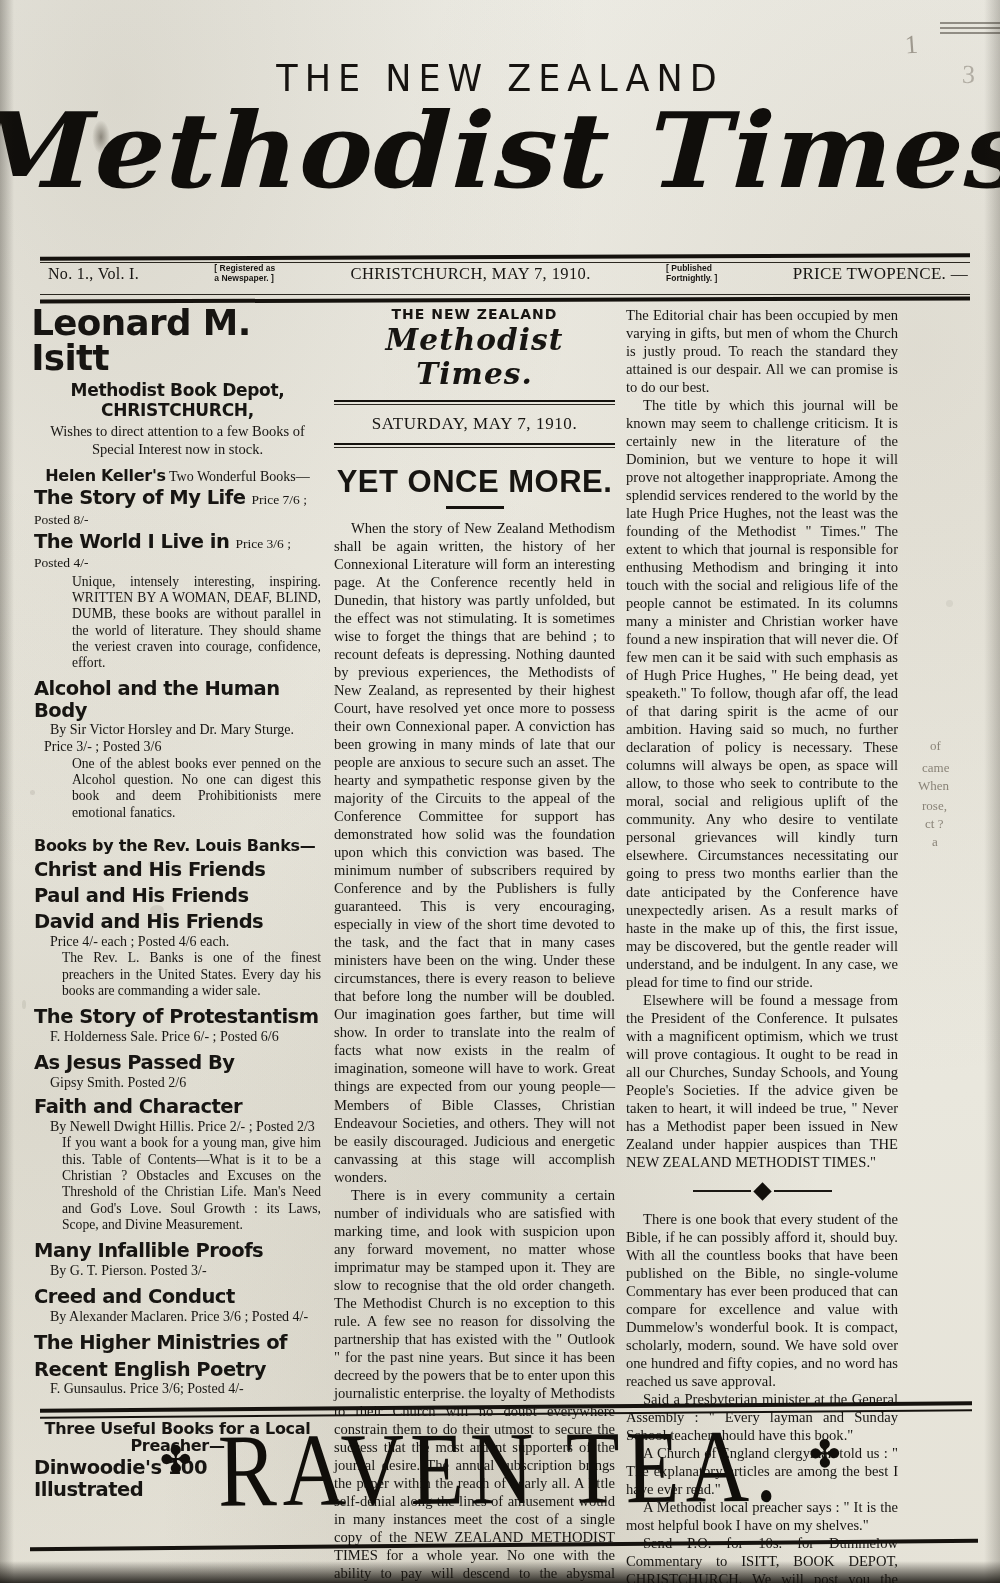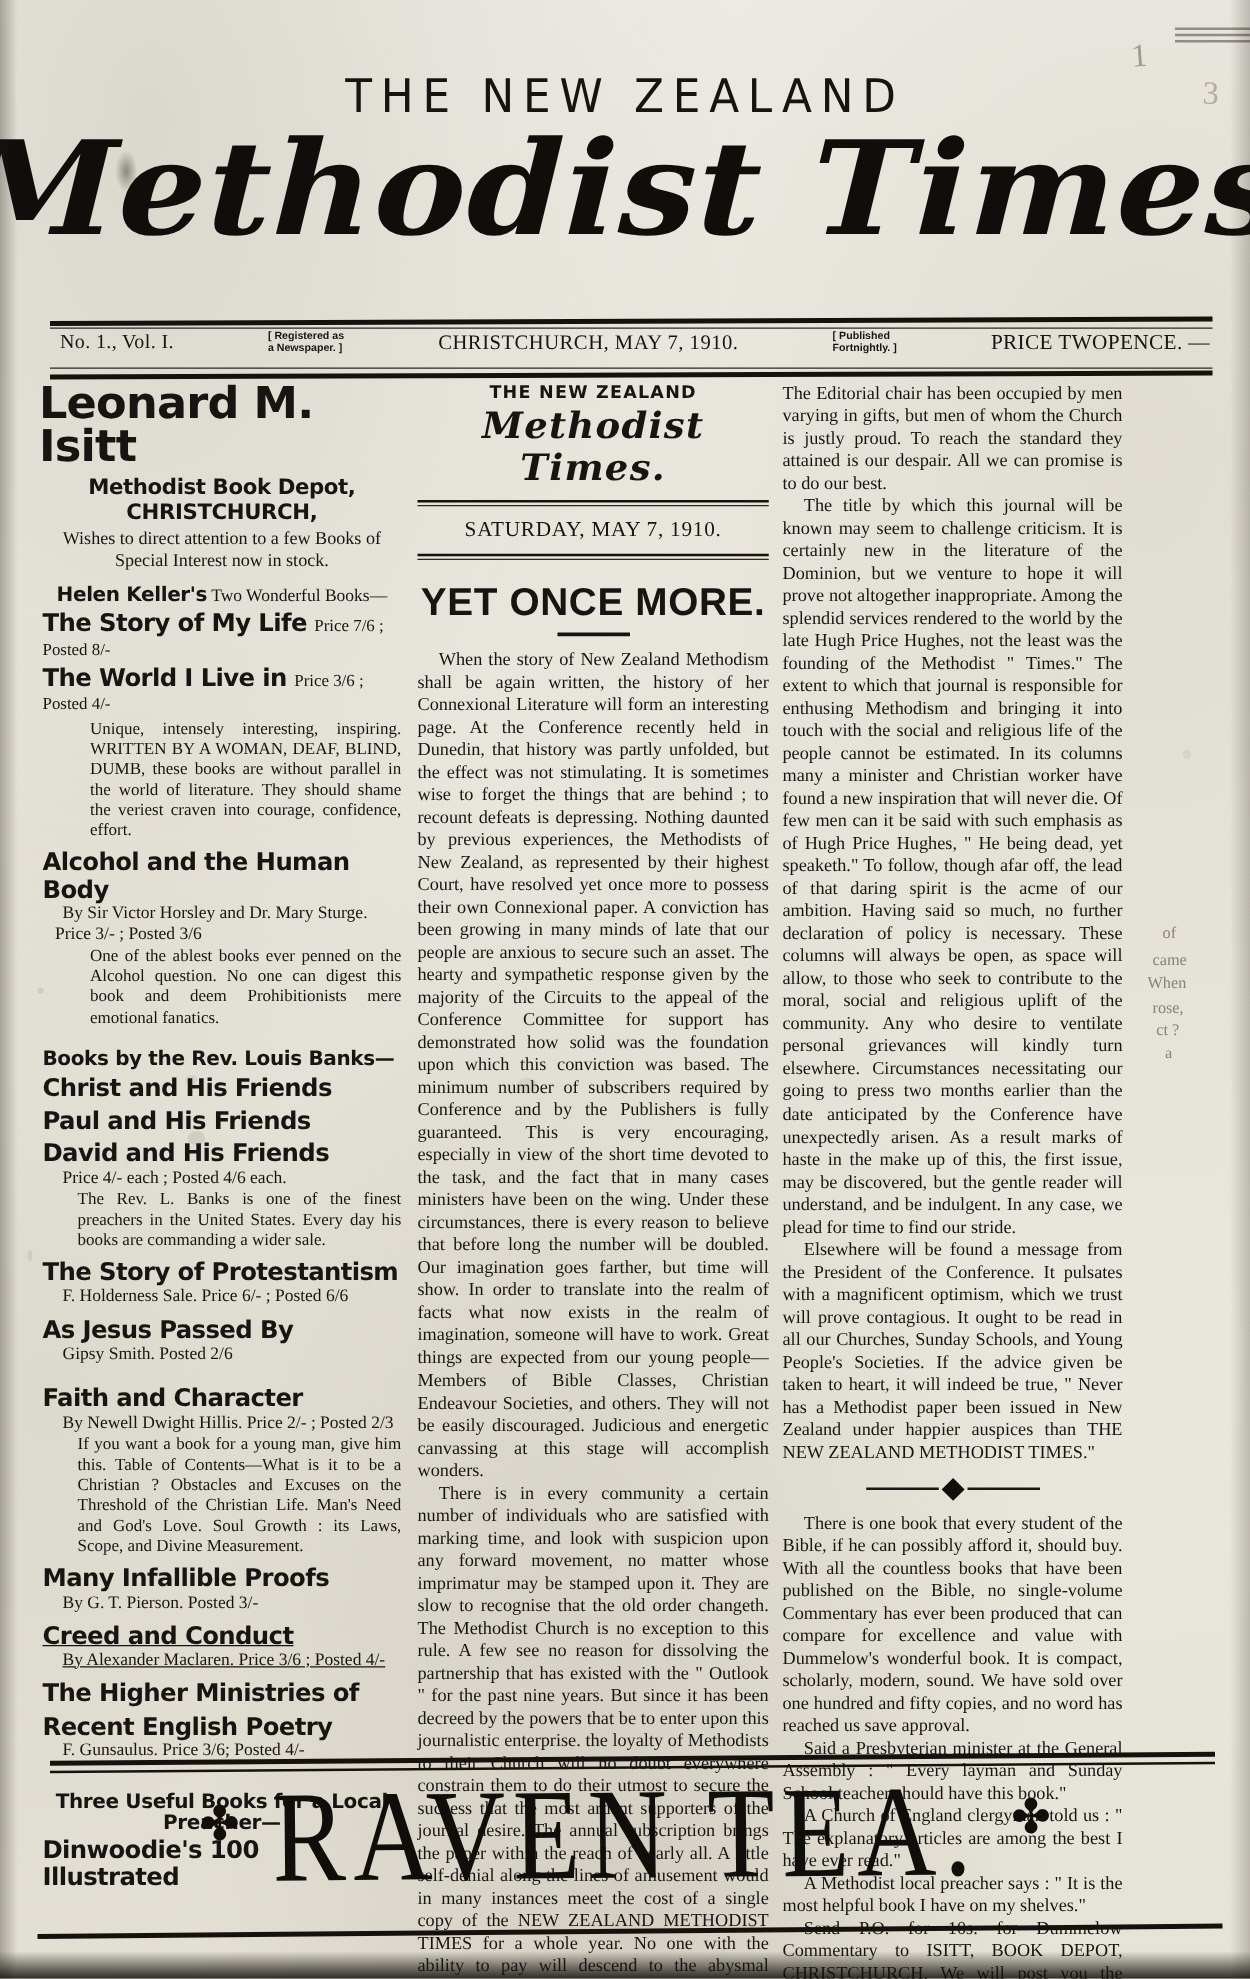--- a/index.html
+++ b/index.html
@@ -310,30 +310,30 @@
       <div class="bk-desc ind">The Rev. L. Banks is one of the finest preachers in the United States.  Every day his books are commanding a wider sale.</div>
 
       <div class="bk" style="margin-top:7px;">
         <div class="bk-title">The Story of Protestantism</div>
         <div class="bk-auth">F. Holderness Sale.   Price 6/- ; Posted 6/6</div>
       </div>
       <div class="bk" style="margin-top:7px;">
         <div class="bk-title">As Jesus Passed By</div>
         <div class="bk-auth">Gipsy Smith.   Posted 2/6</div>
       </div>
-      <div class="bk" style="margin-top:16px;">
+      <div class="bk" style="margin-top:5px;">
         <div class="bk-title">Faith and Character</div>
         <div class="bk-auth">By Newell Dwight Hillis.   Price 2/- ; Posted 2/3</div>
         <div class="bk-desc ind">If you want a book for a young man, give him this.  Table of Contents—What is it to be a Christian ?  Obstacles and Excuses on the Threshold of the Christian Life.  Man's Need and God's Love.  Soul Growth : its Laws, Scope, and Divine Measurement.</div>
       </div>
       <div class="bk" style="margin-top:7px;">
         <div class="bk-title">Many Infallible Proofs</div>
         <div class="bk-auth">By G. T. Pierson.   Posted 3/-</div>
       </div>
-      <div class="bk" style="margin-top:7px;text-decoration:underline;">
+      <div class="bk" style="margin-top:7px;">
         <div class="bk-title">Creed and Conduct</div>
         <div class="bk-auth">By Alexander Maclaren.   Price 3/6 ; Posted 4/-</div>
       </div>
 
       <div class="bk" style="margin-top:7px;">
         <div class="bk-title">The Higher Ministries of</div>
         <div class="bk-title" style="margin-top:4px;">Recent English Poetry</div>
         <div class="bk-auth">F. Gunsaulus.   Price 3/6; Posted 4/-</div>
       </div>
 

